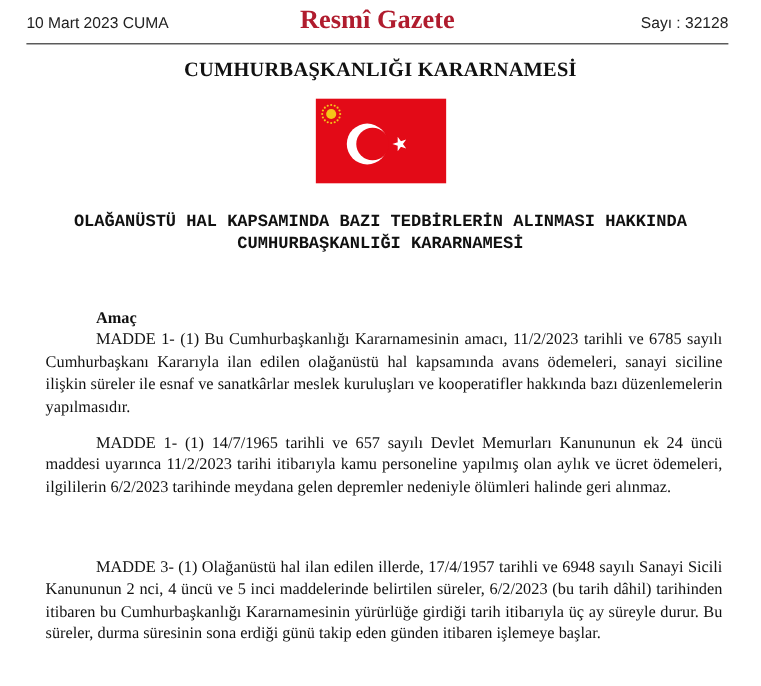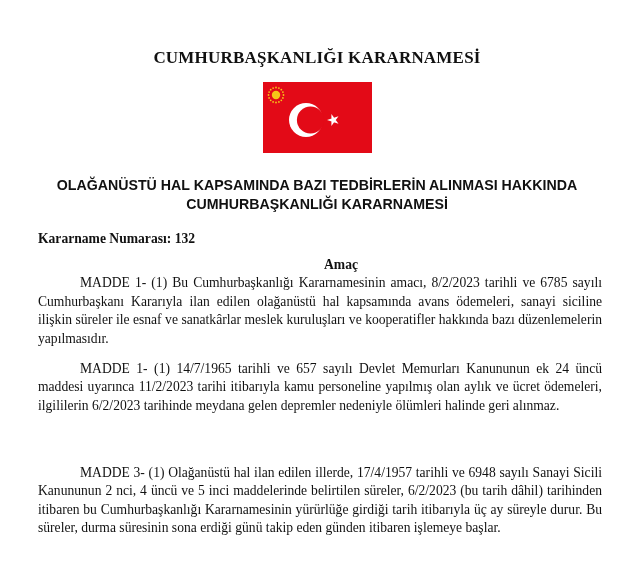--- a/index.html
+++ b/index.html
@@ -5,36 +5,41 @@
   html, body { margin: 0; padding: 0; background: #ffffff; }
   body { width: 634px; height: 572px; overflow: hidden; position: relative; color: #111; }
   .page { position: absolute; left: 0; top: 0; width: 634px; height: 572px; }
   .hdr { position: absolute; left: 22px; width: 585px; top: 0; height: 36px; border-bottom: 1px solid #333; }
   .hdr-date { position: absolute; left: 0; top: 11px; font-family: "Liberation Sans", sans-serif; font-size: 13px; color: #222; }
   .hdr-title { position: absolute; left: 0; right: 0; top: 3px; text-align: center; font-family: "Liberation Serif", serif; font-weight: bold; font-size: 22px; color: #b01c2e; }
   .hdr-no { position: absolute; right: 0; top: 11px; font-family: "Liberation Sans", sans-serif; font-size: 13px; color: #222; }
   .doc-type { position: absolute; left: 0; right: 0; top: 48px; text-align: center; font-family: "Liberation Serif", serif; font-weight: bold; font-size: 17px; letter-spacing: 0.2px; }
   .flag { position: absolute; left: 263px; top: 82px; width: 109px; height: 71px; }
   .flag svg { display: block; }
-  .decree-title { position: absolute; left: 0; right: 0; top: 176px; text-align: center; font-family: Liberation Sans, sans-serif; font-weight: bold; font-size: 14.2px; line-height: 19px; }
+  .decree-title { position: absolute; left: 0; right: 0; top: 176px; text-align: center; font-family: Liberation Mono, monospace; font-weight: bold; font-size: 14.2px; line-height: 19px; }
   .text { font-family: "Liberation Serif", serif; font-size: 13.6px; line-height: 18.4px; }
   .decree-no { position: absolute; left: 38px; top: 230px; font-weight: bold; }
   .section { position: absolute; left: 38px; width: 564px; }
-  .sec-heading { font-weight: bold; padding-left: 42px; text-align: center; }
+  .sec-heading { font-weight: bold; padding-left: 42px; }
   .para { text-align: justify; text-indent: 42px; margin: 0; }
   .para b { font-weight: normal; }
   .s1 { top: 256px; }
   .s2 { top: 360px; }
   .s3 { top: 464px; }
 </style>
 </head>
 <body>
 
 <div class="page">
 
+  <div class="hdr">
+    <span class="hdr-date">10 Mart 2023 CUMA</span>
+    <div class="hdr-title">Resmî Gazete</div>
+    <span class="hdr-no">Sayı : 32128</span>
+  </div>
 
   <div class="doc-type">CUMHURBAŞKANLIĞI KARARNAMESİ</div>
 
   <div class="flag">
     <svg width="109" height="71" viewBox="0 0 109 71" xmlns="http://www.w3.org/2000/svg">
       <rect x="0" y="0" width="109" height="71" fill="#e30a17"></rect>
 
       <g transform="translate(13,13)">
         <circle cx="0" cy="0" r="4.2" fill="#f5c518"></circle>
         <g fill="#f5c518">
@@ -62,25 +67,24 @@
 
       <polygon fill="#ffffff" points="64,38 75.5,34.3 68.4,44 68.4,32 75.5,41.7"></polygon>
     </svg>
   </div>
 
   <div class="decree-title">
     <div>OLAĞANÜSTÜ HAL KAPSAMINDA BAZI TEDBİRLERİN ALINMASI HAKKINDA</div>
     <div>CUMHURBAŞKANLIĞI KARARNAMESİ</div>
   </div>
 
-  <div class="text decree-no">Kararname Numarası: 132</div>
 
   <div class="text section s1">
     <div class="sec-heading">Amaç</div>
-    <p class="para"><b>MADDE 1-</b><span> (1) Bu Cumhurbaşkanlığı Kararnamesinin amacı, 8/2/2023 tarihli ve 6785 sayılı Cumhurbaşkanı Kararıyla ilan edilen olağanüstü hal kapsamında avans ödemeleri, sanayi siciline ilişkin süreler ile esnaf ve sanatkârlar meslek kuruluşları ve kooperatifler hakkında bazı düzenlemelerin yapılmasıdır.</span></p>
+    <p class="para"><b>MADDE 1-</b><span> (1) Bu Cumhurbaşkanlığı Kararnamesinin amacı, 11/2/2023 tarihli ve 6785 sayılı Cumhurbaşkanı Kararıyla ilan edilen olağanüstü hal kapsamında avans ödemeleri, sanayi siciline ilişkin süreler ile esnaf ve sanatkârlar meslek kuruluşları ve kooperatifler hakkında bazı düzenlemelerin yapılmasıdır.</span></p>
   </div>
 
   <div class="text section s2">
     <p class="para"><b>MADDE 1-</b><span> (1) 14/7/1965 tarihli ve 657 sayılı Devlet Memurları Kanununun ek 24 üncü maddesi uyarınca 11/2/2023 tarihi itibarıyla kamu personeline yapılmış olan aylık ve ücret ödemeleri, ilgililerin 6/2/2023 tarihinde meydana gelen depremler nedeniyle ölümleri halinde geri alınmaz.</span></p>
   </div>
 
   <div class="text section s3">
     <p class="para"><b>MADDE 3-</b><span> (1) Olağanüstü hal ilan edilen illerde, 17/4/1957 tarihli ve 6948 sayılı Sanayi Sicili Kanununun 2 nci, 4 üncü ve 5 inci maddelerinde belirtilen süreler, 6/2/2023 (bu tarih dâhil) tarihinden itibaren bu Cumhurbaşkanlığı Kararnamesinin yürürlüğe girdiği tarih itibarıyla üç ay süreyle durur. Bu süreler, durma süresinin sona erdiği günü takip eden günden itibaren işlemeye başlar.</span></p>
   </div>
 

